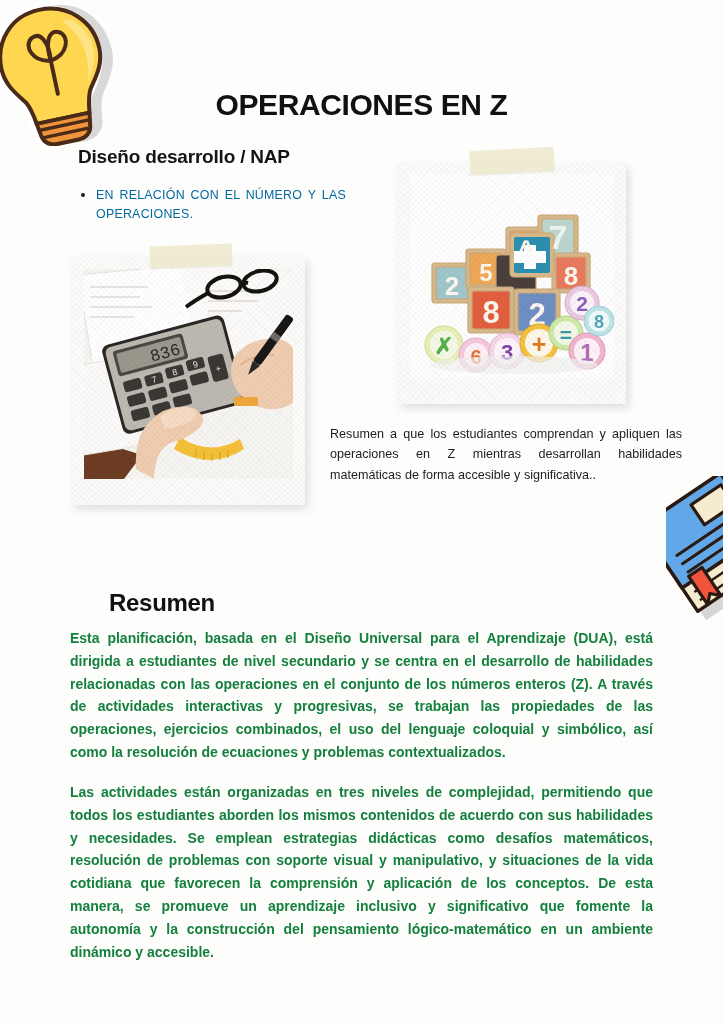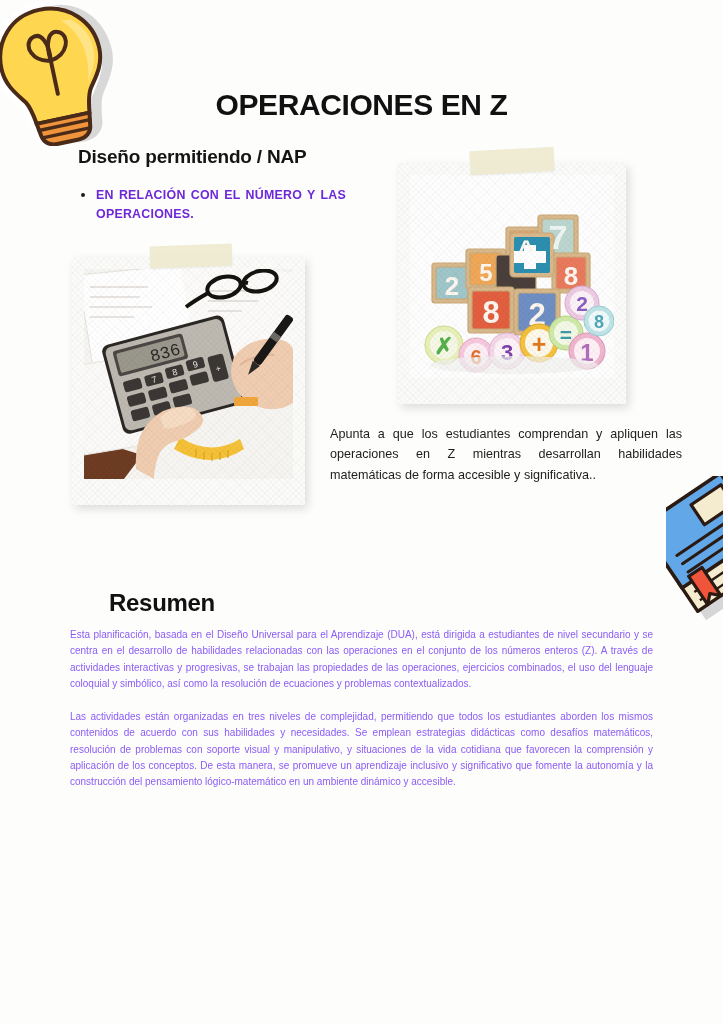--- a/index.html
+++ b/index.html
@@ -33,21 +33,21 @@
 
   
   .bullets{
     position:absolute;left:78px;top:186px;width:268px;
     margin:0;padding:0;list-style:none;
   }
   .bullets li{
     position:relative;padding-left:18px;
     font-size:12.4px;line-height:1.55;
     text-align:justify;
-    color:#6d28d9;letter-spacing:0.25px;font-weight:bold;
+    color:#0369a1;letter-spacing:0.25px;
   }
   .bullets li:before{
     content:"";position:absolute;left:3px;top:7px;
     width:4px;height:4px;border-radius:50%;background:#1d1d1d;
   }
 
   
   .polaroid{
     position:absolute;
     background:#fbfbfa;
@@ -82,21 +82,21 @@
     color:#1d1d1d;
   }
 
   
   .resumen-title{
     position:absolute;left:70px;top:589px;
     font-size:24px;font-weight:800;color:#111111;letter-spacing:-0.3px;margin-left:39px;
   }
   .resumen-body{
     position:absolute;left:70px;top:627px;width:583px;
-    font-size:10px;line-height:1.63;text-align:justify;color:#8b5cf6;
+    font-size:14px;line-height:1.63;text-align:justify;color:#15803d;font-weight:bold;
   }
   .resumen-body p{margin:0 0 17px 0;}
   .resumen-body p:last-child{margin-bottom:12px;}
 
   
   .book{position:absolute;left:666px;top:476px;width:110px;height:150px;}
 </style>
 </head>
 <body>
 
@@ -124,21 +124,21 @@
         <path d="M58 64 C76 62 82 44 72 38 C62 33 56 46 58 64 Z" fill="none" stroke="#4a2a18" stroke-width="4" stroke-linejoin="round"></path>
 
         <path d="M31 123 L85 123 L83 136 C82 143 76 147 69 147 L47 147 C40 147 34 143 33 136 Z" fill="#f0943c" stroke="#4a2a18" stroke-width="4" stroke-linejoin="round"></path>
         <path d="M32 130 L84 130 M34 138 L82 138" stroke="#4a2a18" stroke-width="3.4" stroke-linecap="round"></path>
       </g>
     </svg>
   </div>
 
   <div class="title">OPERACIONES EN Z</div>
 
-  <div class="subtitle">Diseño permitiendo / NAP</div>
+  <div class="subtitle">Diseño desarrollo / NAP</div>
 
   <ul class="bullets">
     <li>EN RELACIÓN CON EL NÚMERO Y LAS OPERACIONES.</li>
   </ul>
 
   <div class="polaroid" id="blocks-card">
     <div class="tape"></div>
     <div class="photo">
       <svg viewBox="0 0 204 203" width="100%" height="100%" preserveAspectRatio="xMidYMid slice" aria-hidden="true">
         <rect width="204" height="203" fill="#fefefe"></rect>
@@ -276,21 +276,21 @@
           <rect x="168" y="40" width="9" height="58" rx="3" fill="#1a1816"></rect>
           <path d="M168 98 l4.5 14 l4.5 -14 Z" fill="#2b2926"></path>
           <rect x="168" y="62" width="9" height="7" fill="#6d6a66"></rect>
         </g>
 
         <rect x="150" y="128" width="24" height="9" rx="1.5" fill="#f0a63c"></rect>
       </svg>
     </div>
   </div>
 
-  <div class="caption">Apunta a que los estudiantes comprendan y apliquen las operaciones en Z mientras desarrollan habilidades matemáticas de forma accesible y significativa..</div>
+  <div class="caption">Resumen a que los estudiantes comprendan y apliquen las operaciones en Z mientras desarrollan habilidades matemáticas de forma accesible y significativa..</div>
 
   <div class="resumen-title">Resumen</div>
   <div class="resumen-body">
     <p>Esta planificación, basada en el Diseño Universal para el Aprendizaje (DUA), está dirigida a estudiantes de nivel secundario y se centra en el desarrollo de habilidades relacionadas con las operaciones en el conjunto de los números enteros (Z). A través de actividades interactivas y progresivas, se trabajan las propiedades de las operaciones, ejercicios combinados, el uso del lenguaje coloquial y simbólico, así como la resolución de ecuaciones y problemas contextualizados.</p>
     <p>Las actividades están organizadas en tres niveles de complejidad, permitiendo que todos los estudiantes aborden los mismos contenidos de acuerdo con sus habilidades y necesidades. Se emplean estrategias didácticas como desafíos matemáticos, resolución de problemas con soporte visual y manipulativo, y situaciones de la vida cotidiana que favorecen la comprensión y aplicación de los conceptos. De esta manera, se promueve un aprendizaje inclusivo y significativo que fomente la autonomía y la construcción del pensamiento lógico-matemático en un ambiente dinámico y accesible.</p>
   </div>
 
   <div class="book">
     <svg viewBox="0 0 110 150" width="110" height="150" aria-hidden="true">
       <g transform="rotate(-34 55 75)">

